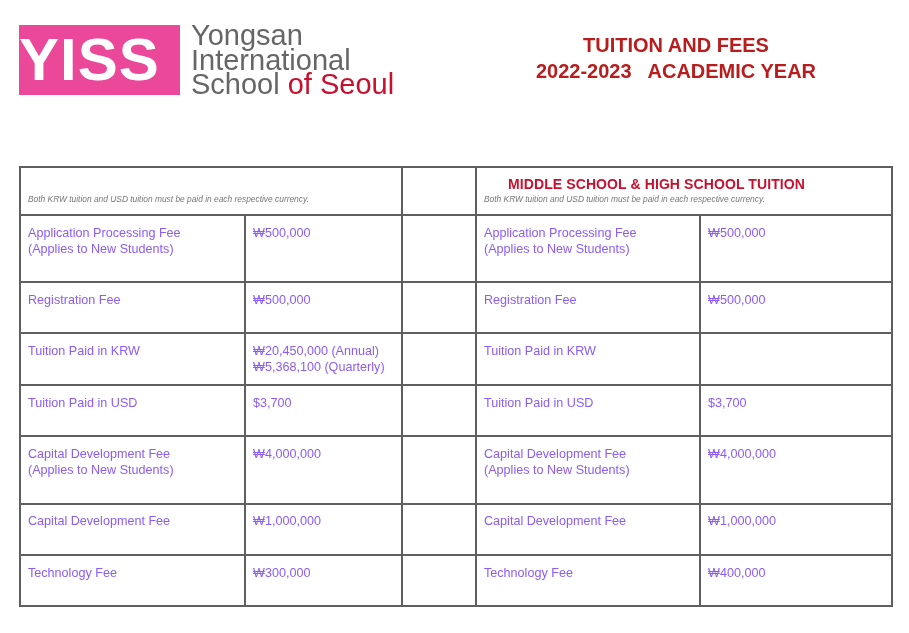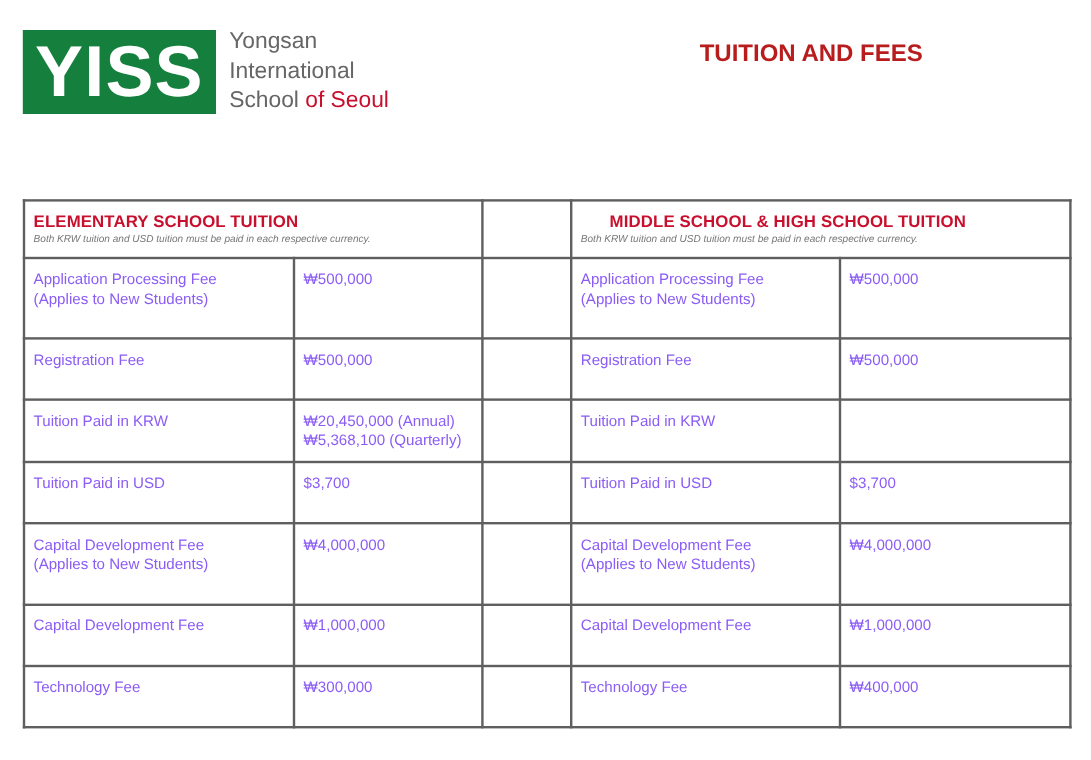--- a/index.html
+++ b/index.html
@@ -1,19 +1,19 @@
 <!DOCTYPE html>
 <html><head>
   <meta charset="utf-8">
   <style>
     html, body { margin: 0; padding: 0; background: #ffffff; }
     body { width: 909px; height: 633px; position: relative; overflow: hidden; font-family: "Liberation Sans", sans-serif; color: #1a1a1a; }
-    .logo-box { position: absolute; left: 19px; top: 25px; width: 161px; height: 70px; background: #15803d; display: flex; align-items: center; justify-content: center; }
+    .logo-box { position: absolute; left: 19px; top: 25px; width: 161px; height: 70px; background: #ec4899; display: flex; align-items: center; justify-content: flex-start; }
     .logo-box span { color: #ffffff; font-weight: bold; font-size: 60px; letter-spacing: 1px; line-height: 1; font-family: "Liberation Sans", sans-serif; }
-    .logo-text { position: absolute; left: 191px; top: 23px; font-size: 19px; line-height: 24.5px; color: #666666; }
+    .logo-text { position: absolute; left: 191px; top: 23px; font-size: 29px; line-height: 24.5px; color: #666666; }
     .logo-text .red { color: #c8102e; }
     .title { position: absolute; left: 500px; top: 32px; width: 352px; text-align: center; font-weight: bold; font-size: 20px; line-height: 26px; color: #b91c1c; }
     .title .line { display: block; white-space: pre; }
 
     .grid { position: absolute; left: 19px; top: 166px; width: 873px; height: 440px; }
     .hline, .vline { position: absolute; background: #5f5f5f; }
     .hline { height: 2px; }
     .vline { width: 2px; }
 
     .sec-title { position: absolute; font-weight: bold; font-size: 14px; color: #c8102e; letter-spacing: 0.1px; }
@@ -28,20 +28,21 @@
   <span>YISS</span>
 </div>
 <div class="logo-text">
   <div>Yongsan</div>
   <div>International</div>
   <div><span style="white-space:pre">School </span><span class="red">of Seoul</span></div>
 </div>
 
 <div class="title">
   <span class="line">TUITION AND FEES</span>
+  <span class="line">2022-2023   ACADEMIC YEAR</span>
 </div>
 
 <div class="grid">
 
   <div class="hline" style="left:0;top:0;width:874px;"></div>
   <div class="hline" style="left:0;top:48px;width:874px;"></div>
   <div class="hline" style="left:0;top:115px;width:874px;"></div>
   <div class="hline" style="left:0;top:166px;width:874px;"></div>
   <div class="hline" style="left:0;top:218px;width:874px;"></div>
   <div class="hline" style="left:0;top:269px;width:874px;"></div>
@@ -49,21 +50,20 @@
   <div class="hline" style="left:0;top:388px;width:874px;"></div>
   <div class="hline" style="left:0;top:439px;width:874px;"></div>
 
   <div class="vline" style="left:0;top:0;height:441px;"></div>
   <div class="vline" style="left:225px;top:48px;height:393px;"></div>
   <div class="vline" style="left:382px;top:0;height:441px;"></div>
   <div class="vline" style="left:456px;top:0;height:441px;"></div>
   <div class="vline" style="left:680px;top:48px;height:393px;"></div>
   <div class="vline" style="left:872px;top:0;height:441px;"></div>
 
-  <div class="sec-title" style="left:9px;top:10px;">ELEMENTARY SCHOOL TUITION</div>
   <div class="sec-note" style="left:9px;top:28px;">Both KRW tuition and USD tuition must be paid in each respective currency.</div>
 
   <div class="sec-title" style="left:465px;top:10px;margin-left:24px;">MIDDLE SCHOOL &amp; HIGH SCHOOL TUITION</div>
   <div class="sec-note" style="left:465px;top:28px;">Both KRW tuition and USD tuition must be paid in each respective currency.</div>
 
   <div class="lbl" style="left:9px;top:59px;">
       <div>Application Processing Fee</div>
       <div>(Applies to New Students)</div>
     </div>
   <div class="val" style="left:234px;top:59px;">

